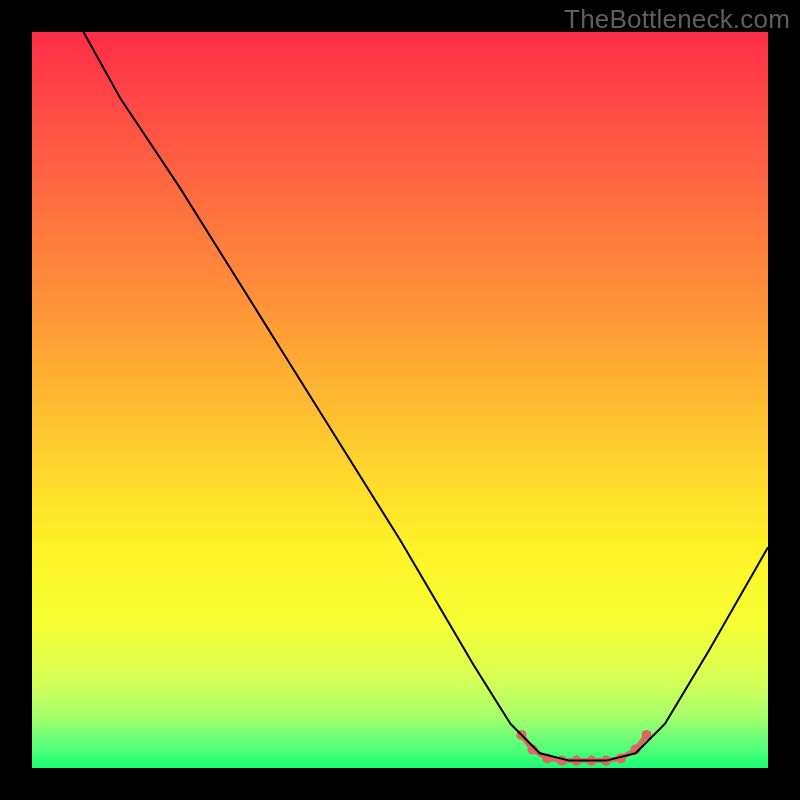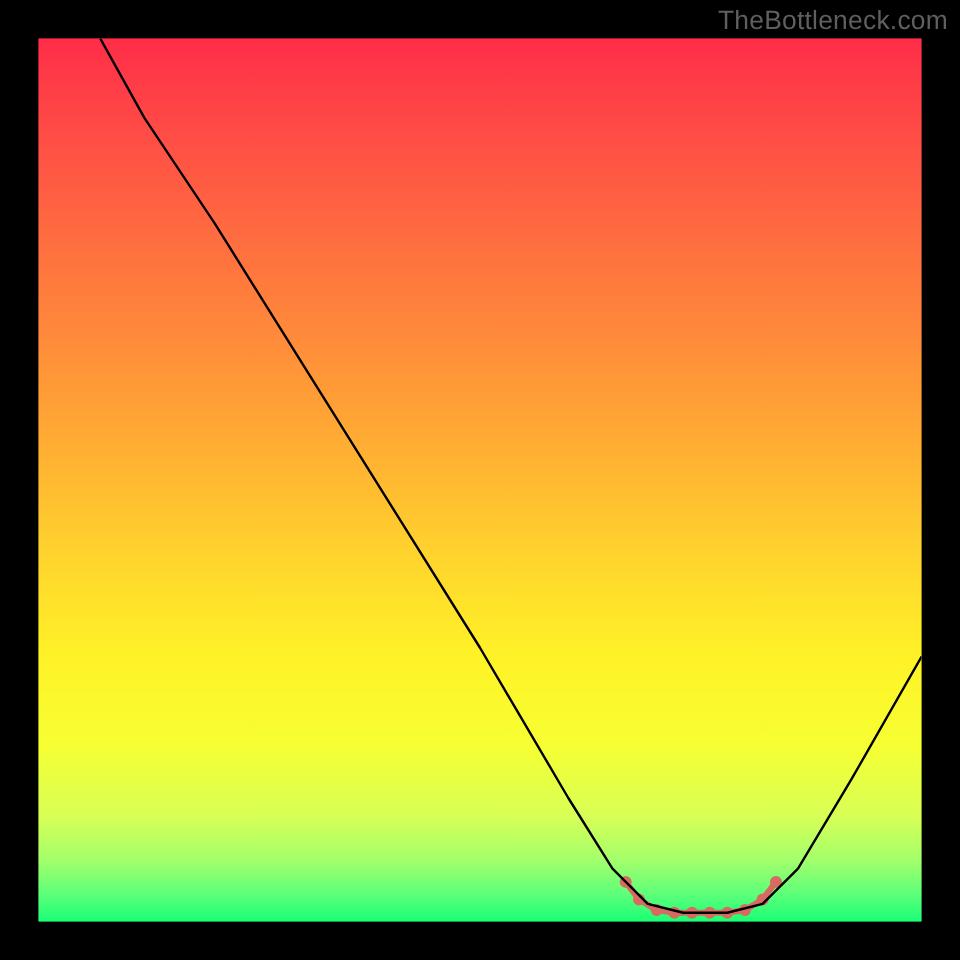--- a/index.html
+++ b/index.html
@@ -15,21 +15,21 @@
     position: relative;
     width: 800px;
     height: 800px;
     background: #000;
   }
   .watermark {
     position: absolute;
     top: 4px;
     right: 10px;
     color: #5f5f5f;
-    font-size: 22px;
+    font-size: 26px;
     font-weight: 500;
     letter-spacing: 0.2px;
     z-index: 10;
   }
   .plot {
     position: absolute;
     left: 32px;
     top: 32px;
     width: 736px;
     height: 736px;

